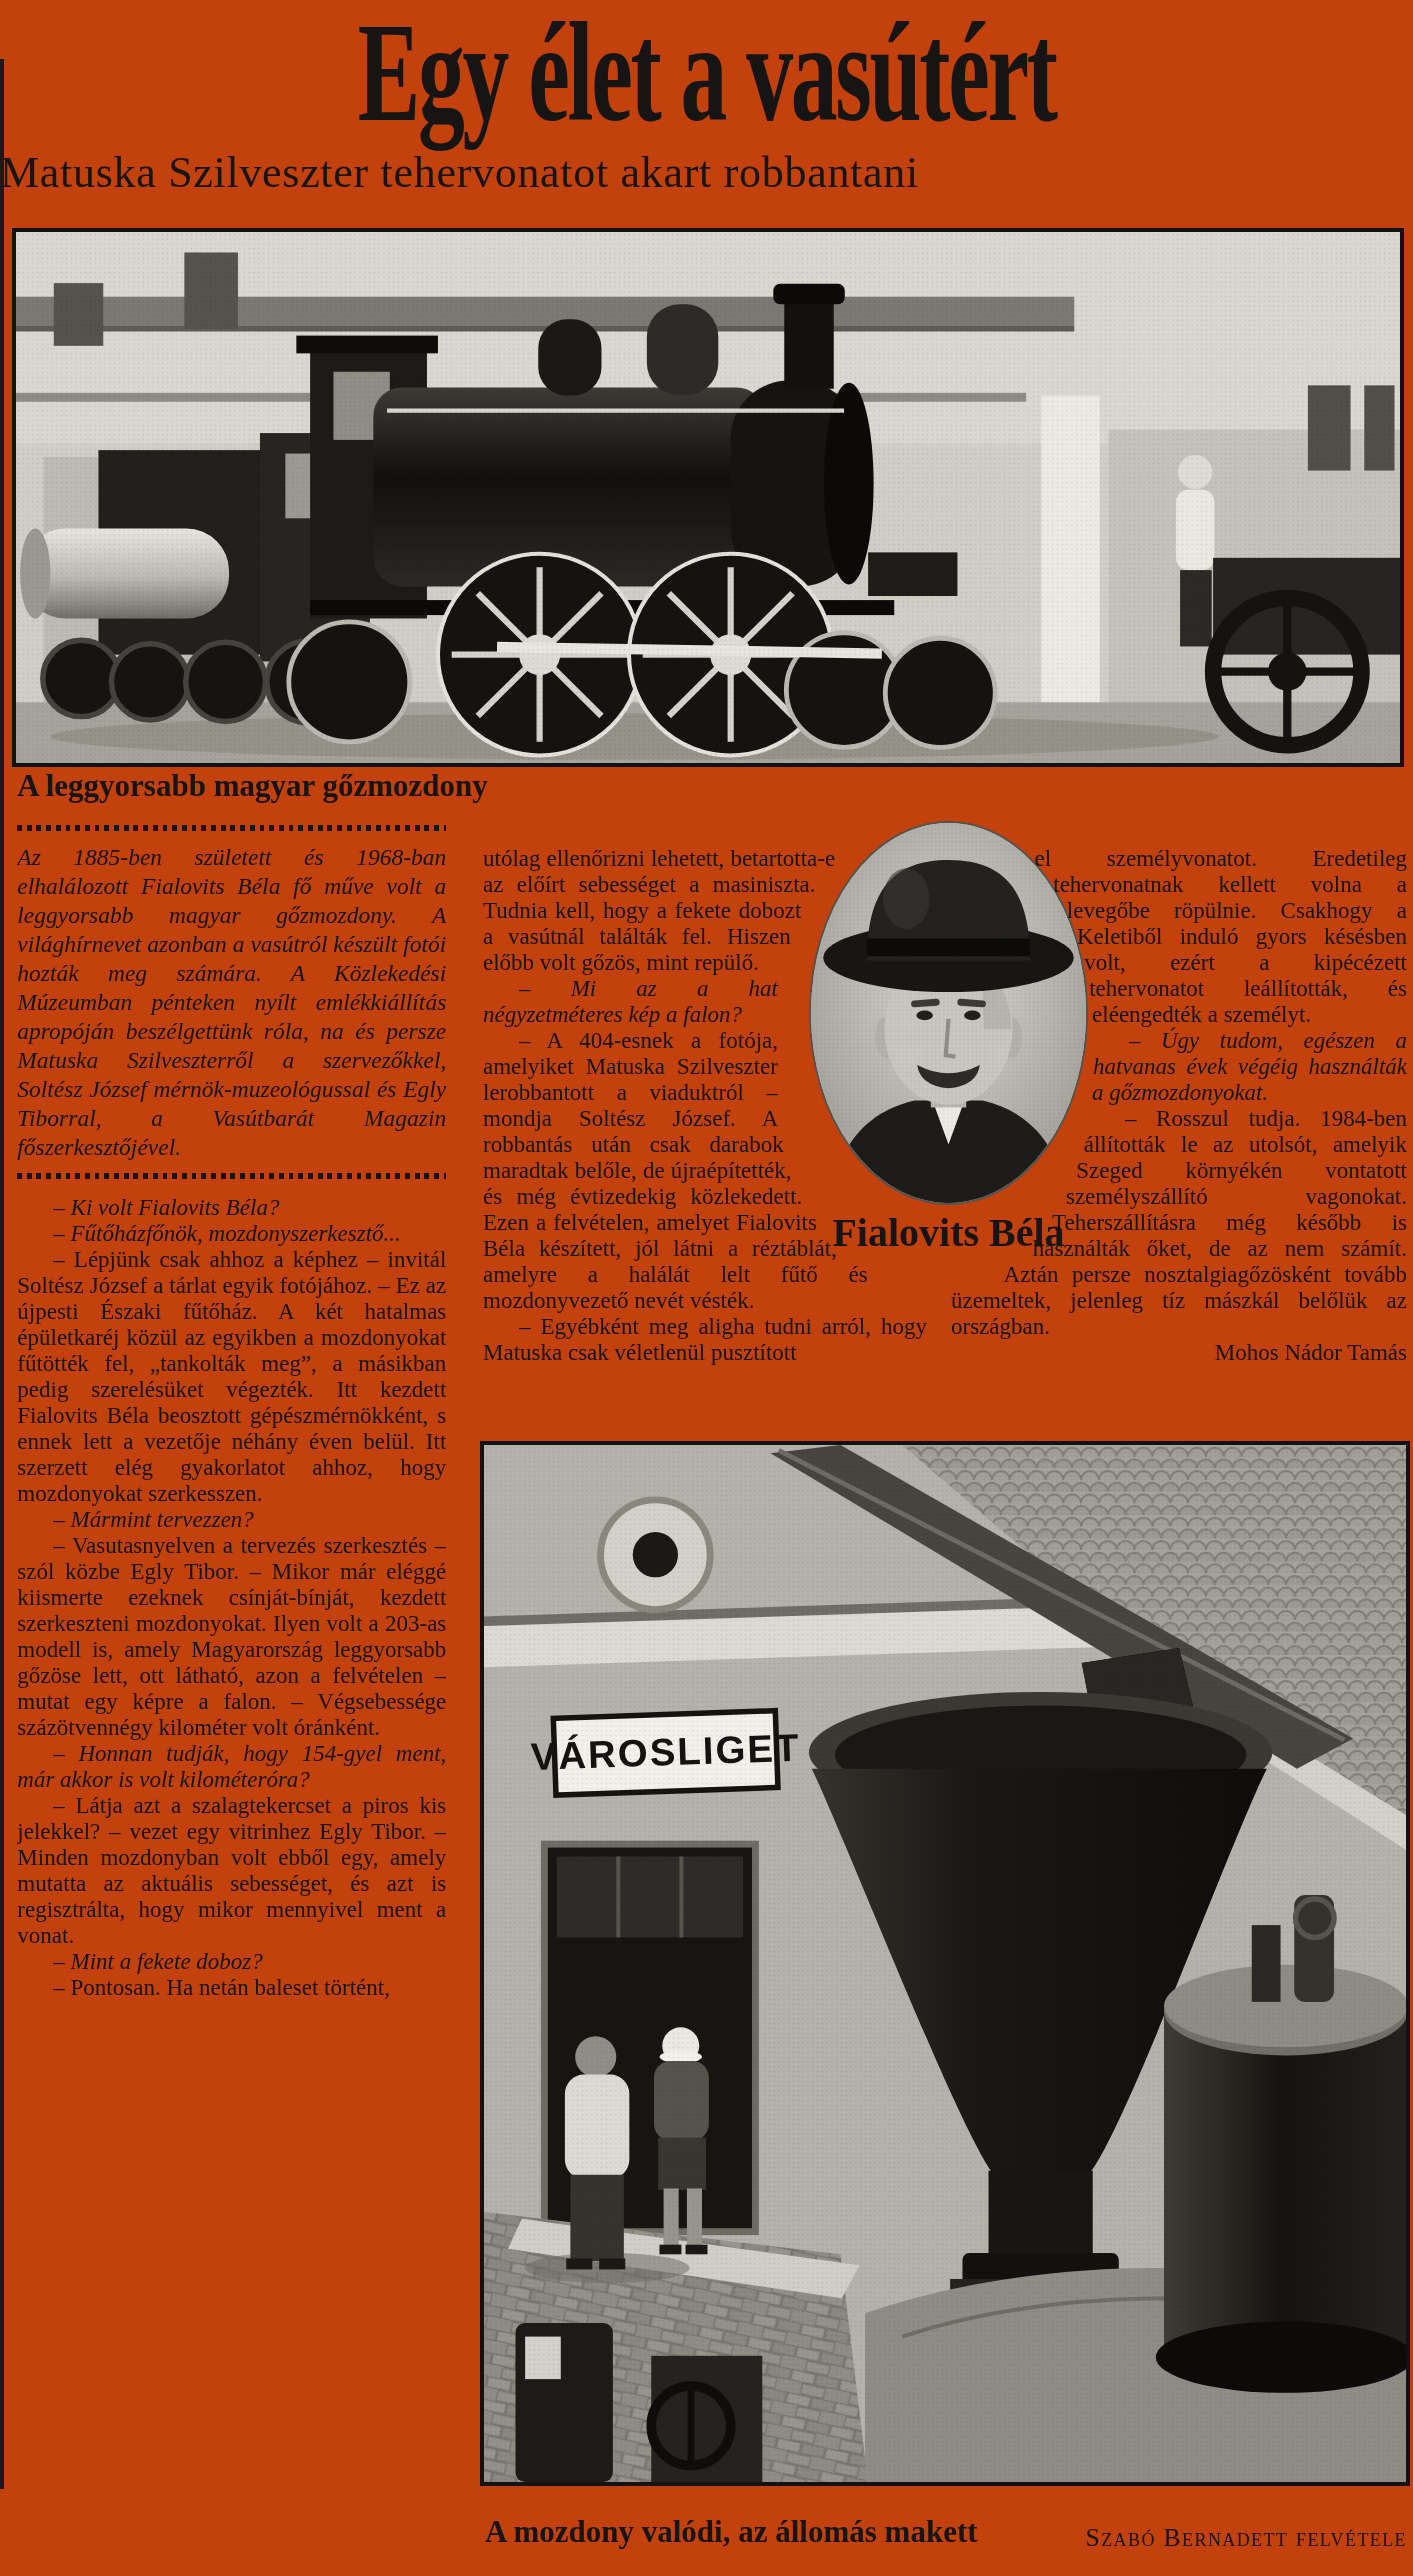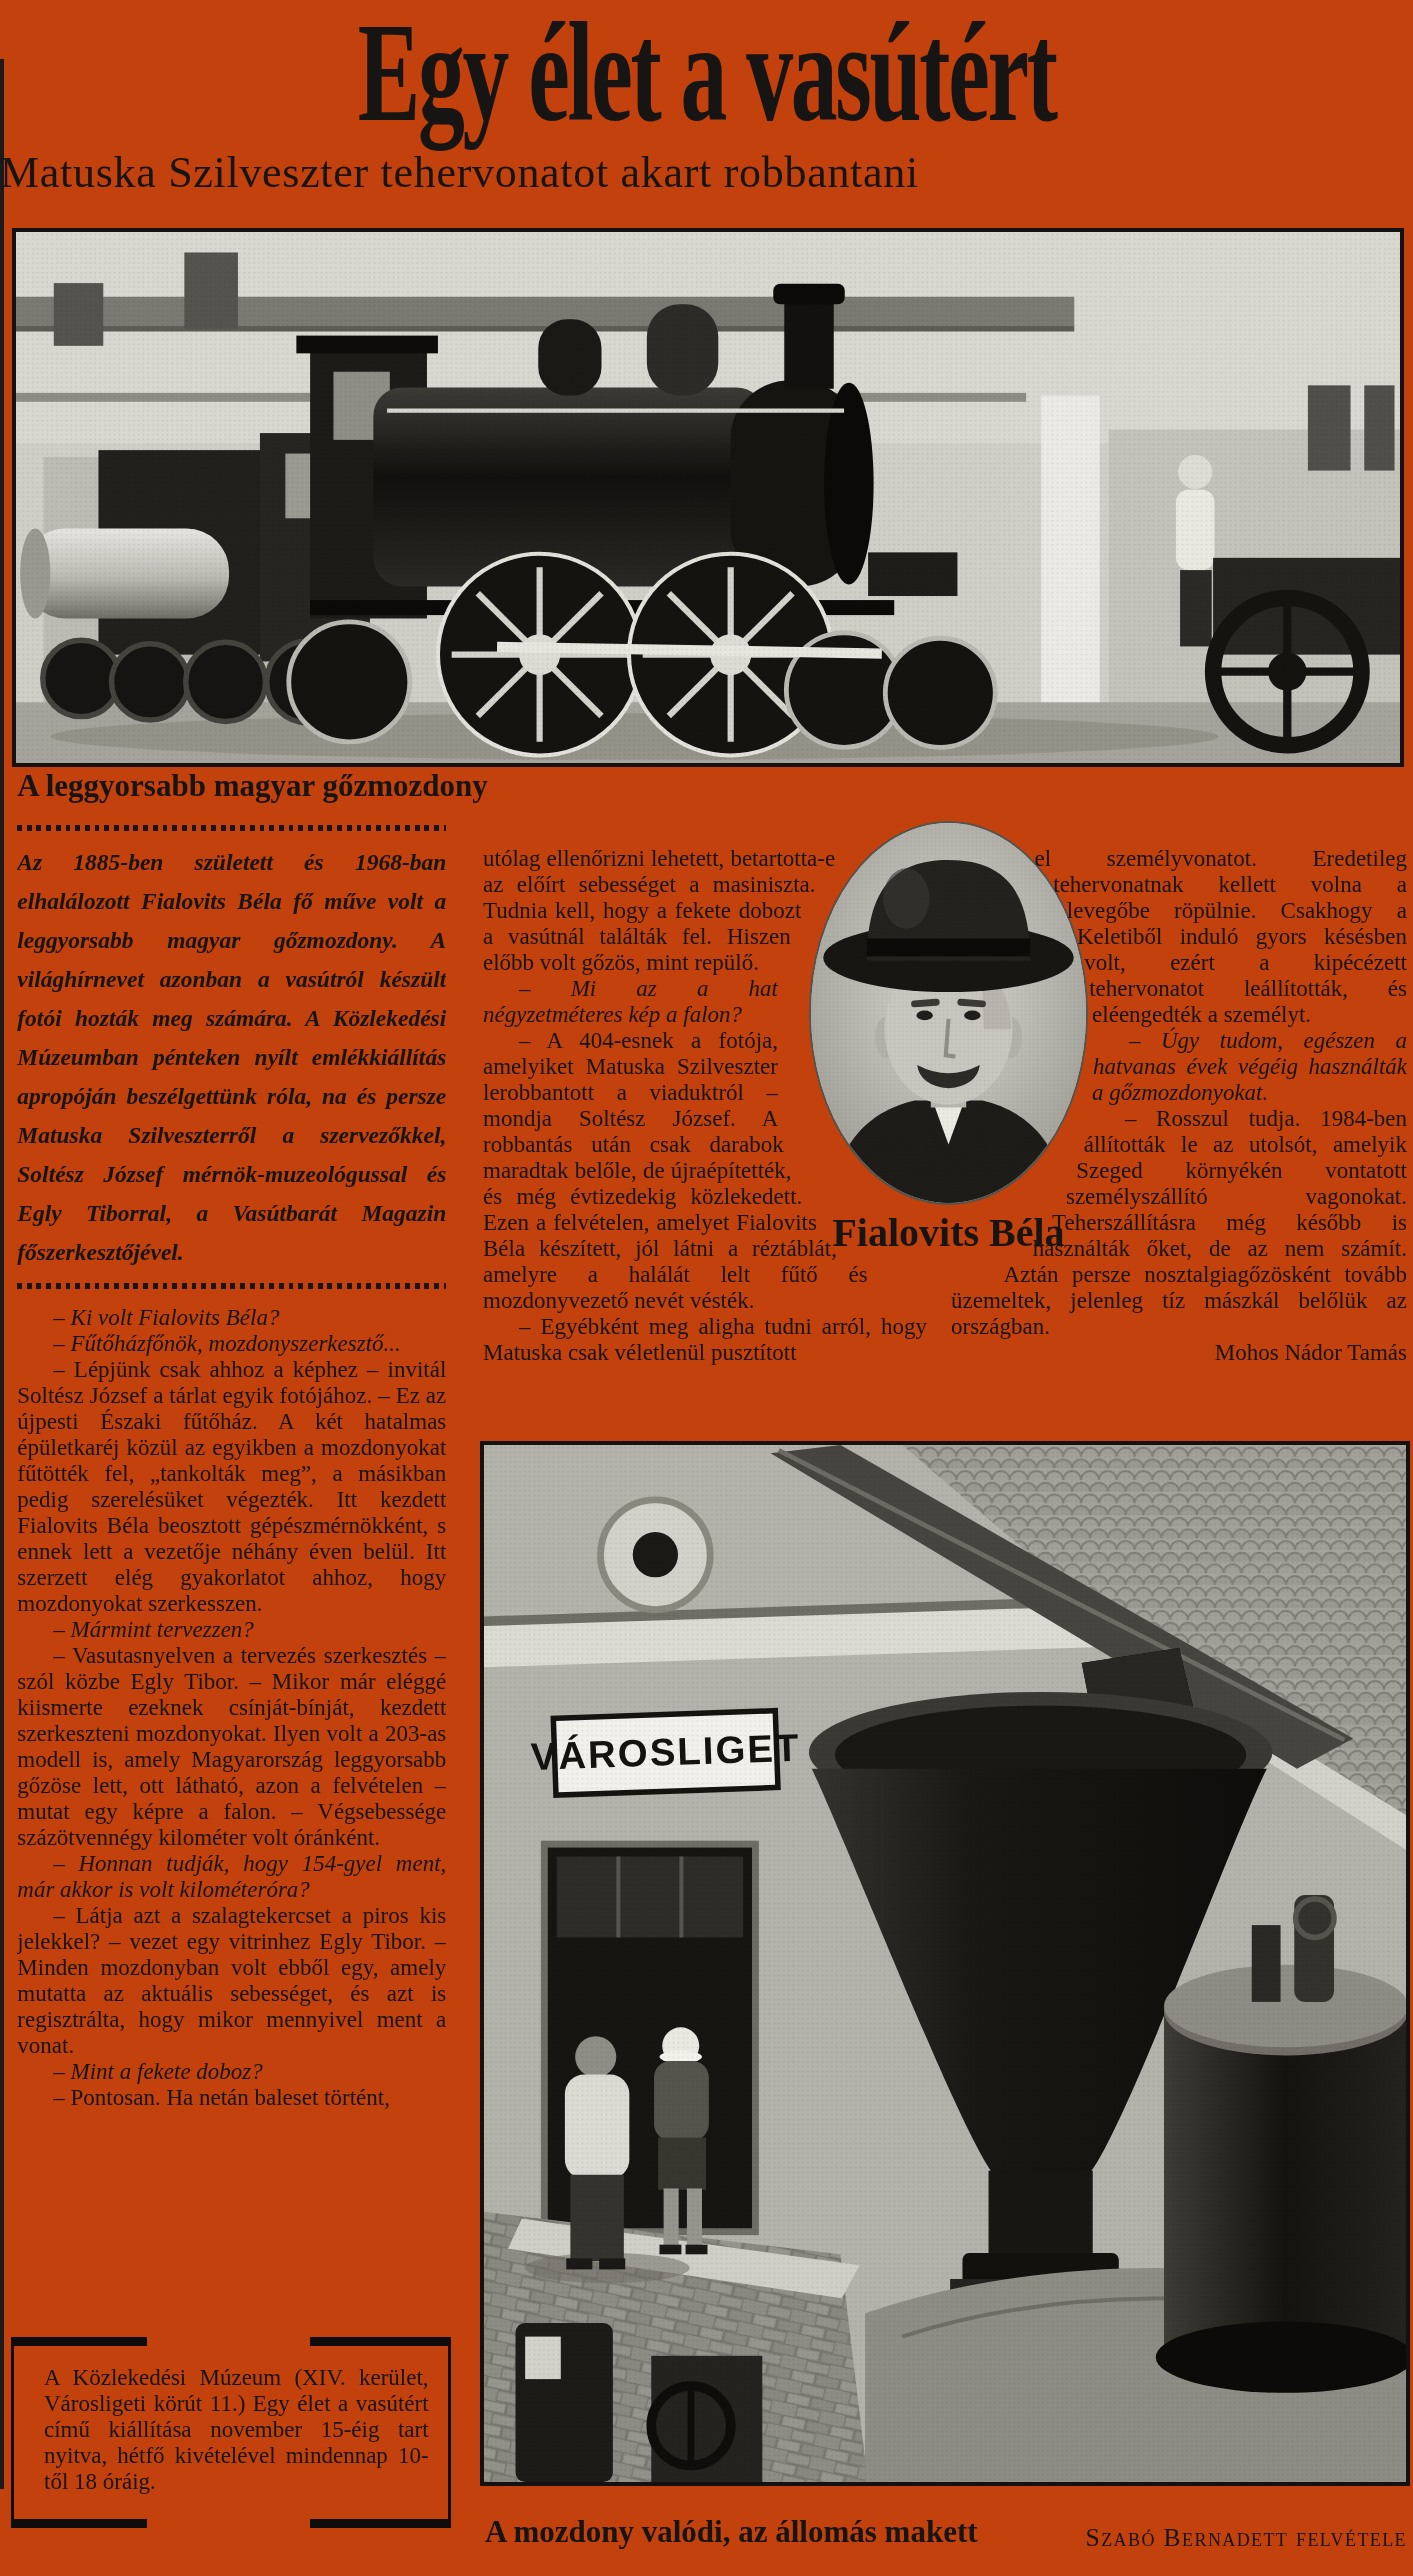--- a/index.html
+++ b/index.html
@@ -46,21 +46,21 @@
   
   .col{position:absolute;font-size:23px;line-height:26px;text-align:justify;}
   #col1{left:17.3px;top:824px;width:429px;height:1500px;overflow:hidden;}
   #col2{left:483px;top:846px;width:444px;height:595px;overflow:hidden;}
   #col3{left:951px;top:846px;width:456px;height:608px;overflow:hidden;}
 
   .dotted{height:5.5px;margin:1.4px 0;
     background-image:repeating-linear-gradient(to right,#17161­4 0,#171614 4.8px,transparent 4.8px,transparent 9.7px);
     background-image:repeating-linear-gradient(to right,#171614 0,#171614 4.8px,transparent 4.8px,transparent 9.7px);
   }
-  .lead{font-style:italic;font-size:23.5px;line-height:39px;margin:12.4px 0 11px 0;font-weight:bold;}
+  .lead{font-style:italic;font-size:23.5px;line-height:29px;margin:12.4px 0 11px 0;}
   .col p{margin:0;text-indent:36px;}
   .col p.pf{text-indent:0;}
   .col p.q{font-style:italic;}
   #col1 p:first-of-type{margin-top:16.6px;}
   .byline{margin-top:4.1px;font-weight:normal;text-align:right;text-indent:0;}
 
   .spacer-r{float:right;width:149px;height:449px;margin-top:-16.6px;
     shape-outside:ellipse(156px 228px at 152px 207px);}
   .spacer-l{float:left;width:142px;height:449px;margin-top:-16.6px;
     shape-outside:ellipse(149px 228px at -7px 207px);}
@@ -257,25 +257,20 @@
     <div class="spacer-l"></div>
     <div>
 
     <p class="p pf">el személyvonatot. Eredetileg tehervonatnak kellett volna a levegőbe röpülnie. Csakhogy a Keletiből induló gyors késésben volt, ezért a kipécézett tehervonatot leállították, és eléengedték a személyt.</p>
         <p class="p q">– Úgy tudom, egészen a hatvanas évek végéig használták a gőzmozdonyokat.</p>
         <p class="p">– Rosszul tudja. 1984-ben állították le az utolsót, amelyik Szeged környékén vontatott személyszállító vagonokat. Teherszállításra még később is használták őket, de az nem számít. Aztán persze nosztalgiagőzösként tovább üzemeltek, jelenleg tíz mászkál belőlük az országban.</p>
       </div>
     <p class="byline">Mohos Nádor Tamás</p>
   </div>
 
-  <div id="museum-box">
-    <div class="bar"></div>
-    <div class="box-inner">A Közlekedési Múzeum (XIV. kerület, Városligeti körút 11.) Egy élet a vasútért című kiállítása november 15-éig tart nyitva, hétfő kivételével mindennap 10-től 18 óráig.</div>
-    <div class="bar"></div>
-  </div>
 
   <figure class="photo" id="bottom-photo" style="margin:0">
     <svg viewBox="0 0 1345 1512" preserveAspectRatio="none">
       <defs>
         <pattern id="bdots" width="7" height="7" patternUnits="userSpaceOnUse">
           <circle cx="3.5" cy="3.5" r="1.2" fill="#000" opacity="0.10"></circle>
         </pattern>
         <pattern id="brick" width="72" height="34" patternUnits="userSpaceOnUse" patternTransform="rotate(12)">
           <rect width="72" height="34" fill="#8e8d85"></rect>
           <rect width="34" height="15" x="1" y="1" fill="#97968e" stroke="#77766f" stroke-width="2"></rect>

